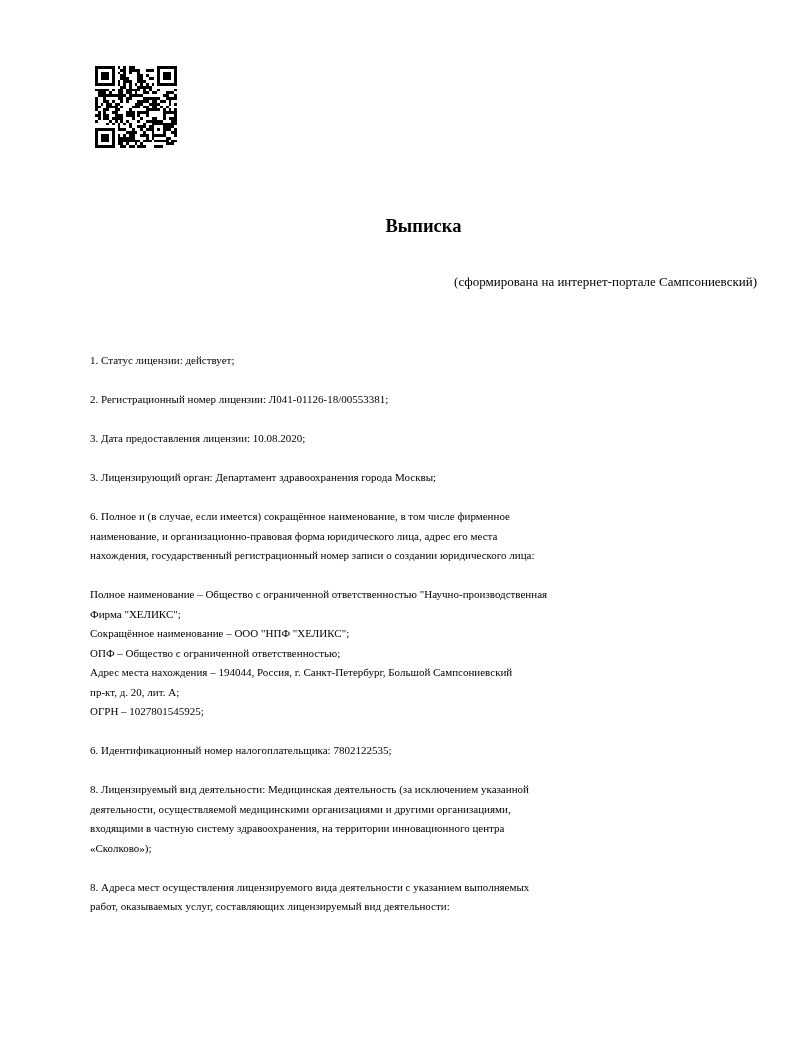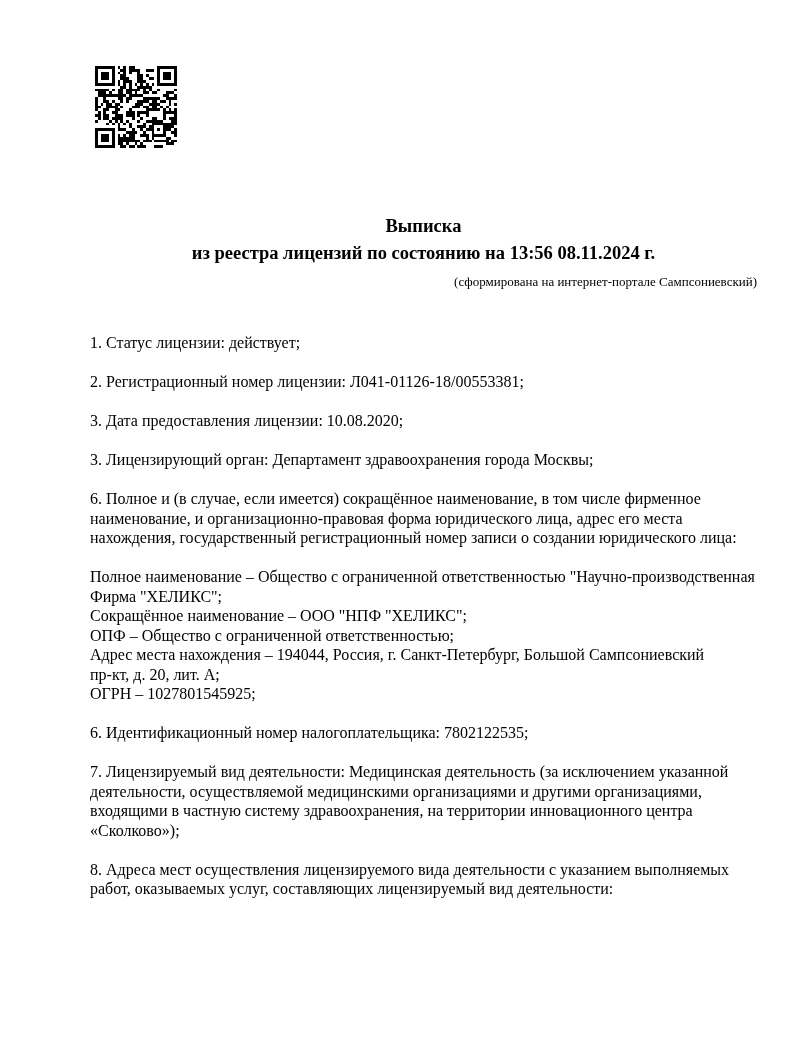--- a/index.html
+++ b/index.html
@@ -44,23 +44,23 @@
     left: 90px;
     top: 274px;
     width: 667px;
     text-align: right;
     font-size: 13px;
     line-height: 16px;
   }
   .body-text {
     position: absolute;
     left: 90px;
-    top: 333px;
+    top: 351px;
     width: 680px;
-    font-size: 16px;
+    font-size: 11px;
     line-height: 19.5px;
   }
   .body-text p {
     margin: 0 0 19.5px 0;
     white-space: pre;
   }
 </style>
 </head>
 <body>
 
@@ -509,42 +509,41 @@
         <rect x="16" y="28" width="1" height="1"></rect>
         <rect x="17" y="28" width="1" height="1"></rect>
         <rect x="21" y="28" width="1" height="1"></rect>
         <rect x="22" y="28" width="1" height="1"></rect>
         <rect x="23" y="28" width="1" height="1"></rect>
       </svg>
   </div>
 
   <div class="title-block">
     <div>Выписка</div>
-    <div>из реестра лицензий по состоянию на 13:56 08.11.2024 г.</div>
   </div>
 
   <div class="subtitle">(сформирована на интернет-портале Сампсониевский)</div>
 
   <div class="body-text">
     <p>1. Статус лицензии: действует;</p>
     <p>2. Регистрационный номер лицензии: Л041-01126-18/00553381;</p>
     <p>3. Дата предоставления лицензии: 10.08.2020;</p>
     <p>3. Лицензирующий орган: Департамент здравоохранения города Москвы;</p>
     <p>6. Полное и (в случае, если имеется) сокращённое наименование, в том числе фирменное
 наименование, и организационно-правовая форма юридического лица, адрес его места
 нахождения, государственный регистрационный номер записи о создании юридического лица:</p>
     <p>Полное наименование – Общество с ограниченной ответственностью "Научно-производственная
 Фирма "ХЕЛИКС";
 Сокращённое наименование – ООО "НПФ "ХЕЛИКС";
 ОПФ – Общество с ограниченной ответственностью;
 Адрес места нахождения – 194044, Россия, г. Санкт-Петербург, Большой Сампсониевский
 пр-кт, д. 20, лит. А;
 ОГРН – 1027801545925;</p>
     <p>6. Идентификационный номер налогоплательщика: 7802122535;</p>
-    <p>7. Лицензируемый вид деятельности: Медицинская деятельность (за исключением указанной
+    <p>8. Лицензируемый вид деятельности: Медицинская деятельность (за исключением указанной
 деятельности, осуществляемой медицинскими организациями и другими организациями,
 входящими в частную систему здравоохранения, на территории инновационного центра
 «Сколково»);</p>
     <p>8. Адреса мест осуществления лицензируемого вида деятельности с указанием выполняемых
 работ, оказываемых услуг, составляющих лицензируемый вид деятельности:</p>
   </div>
 
 </div>
 
 </body></html>

